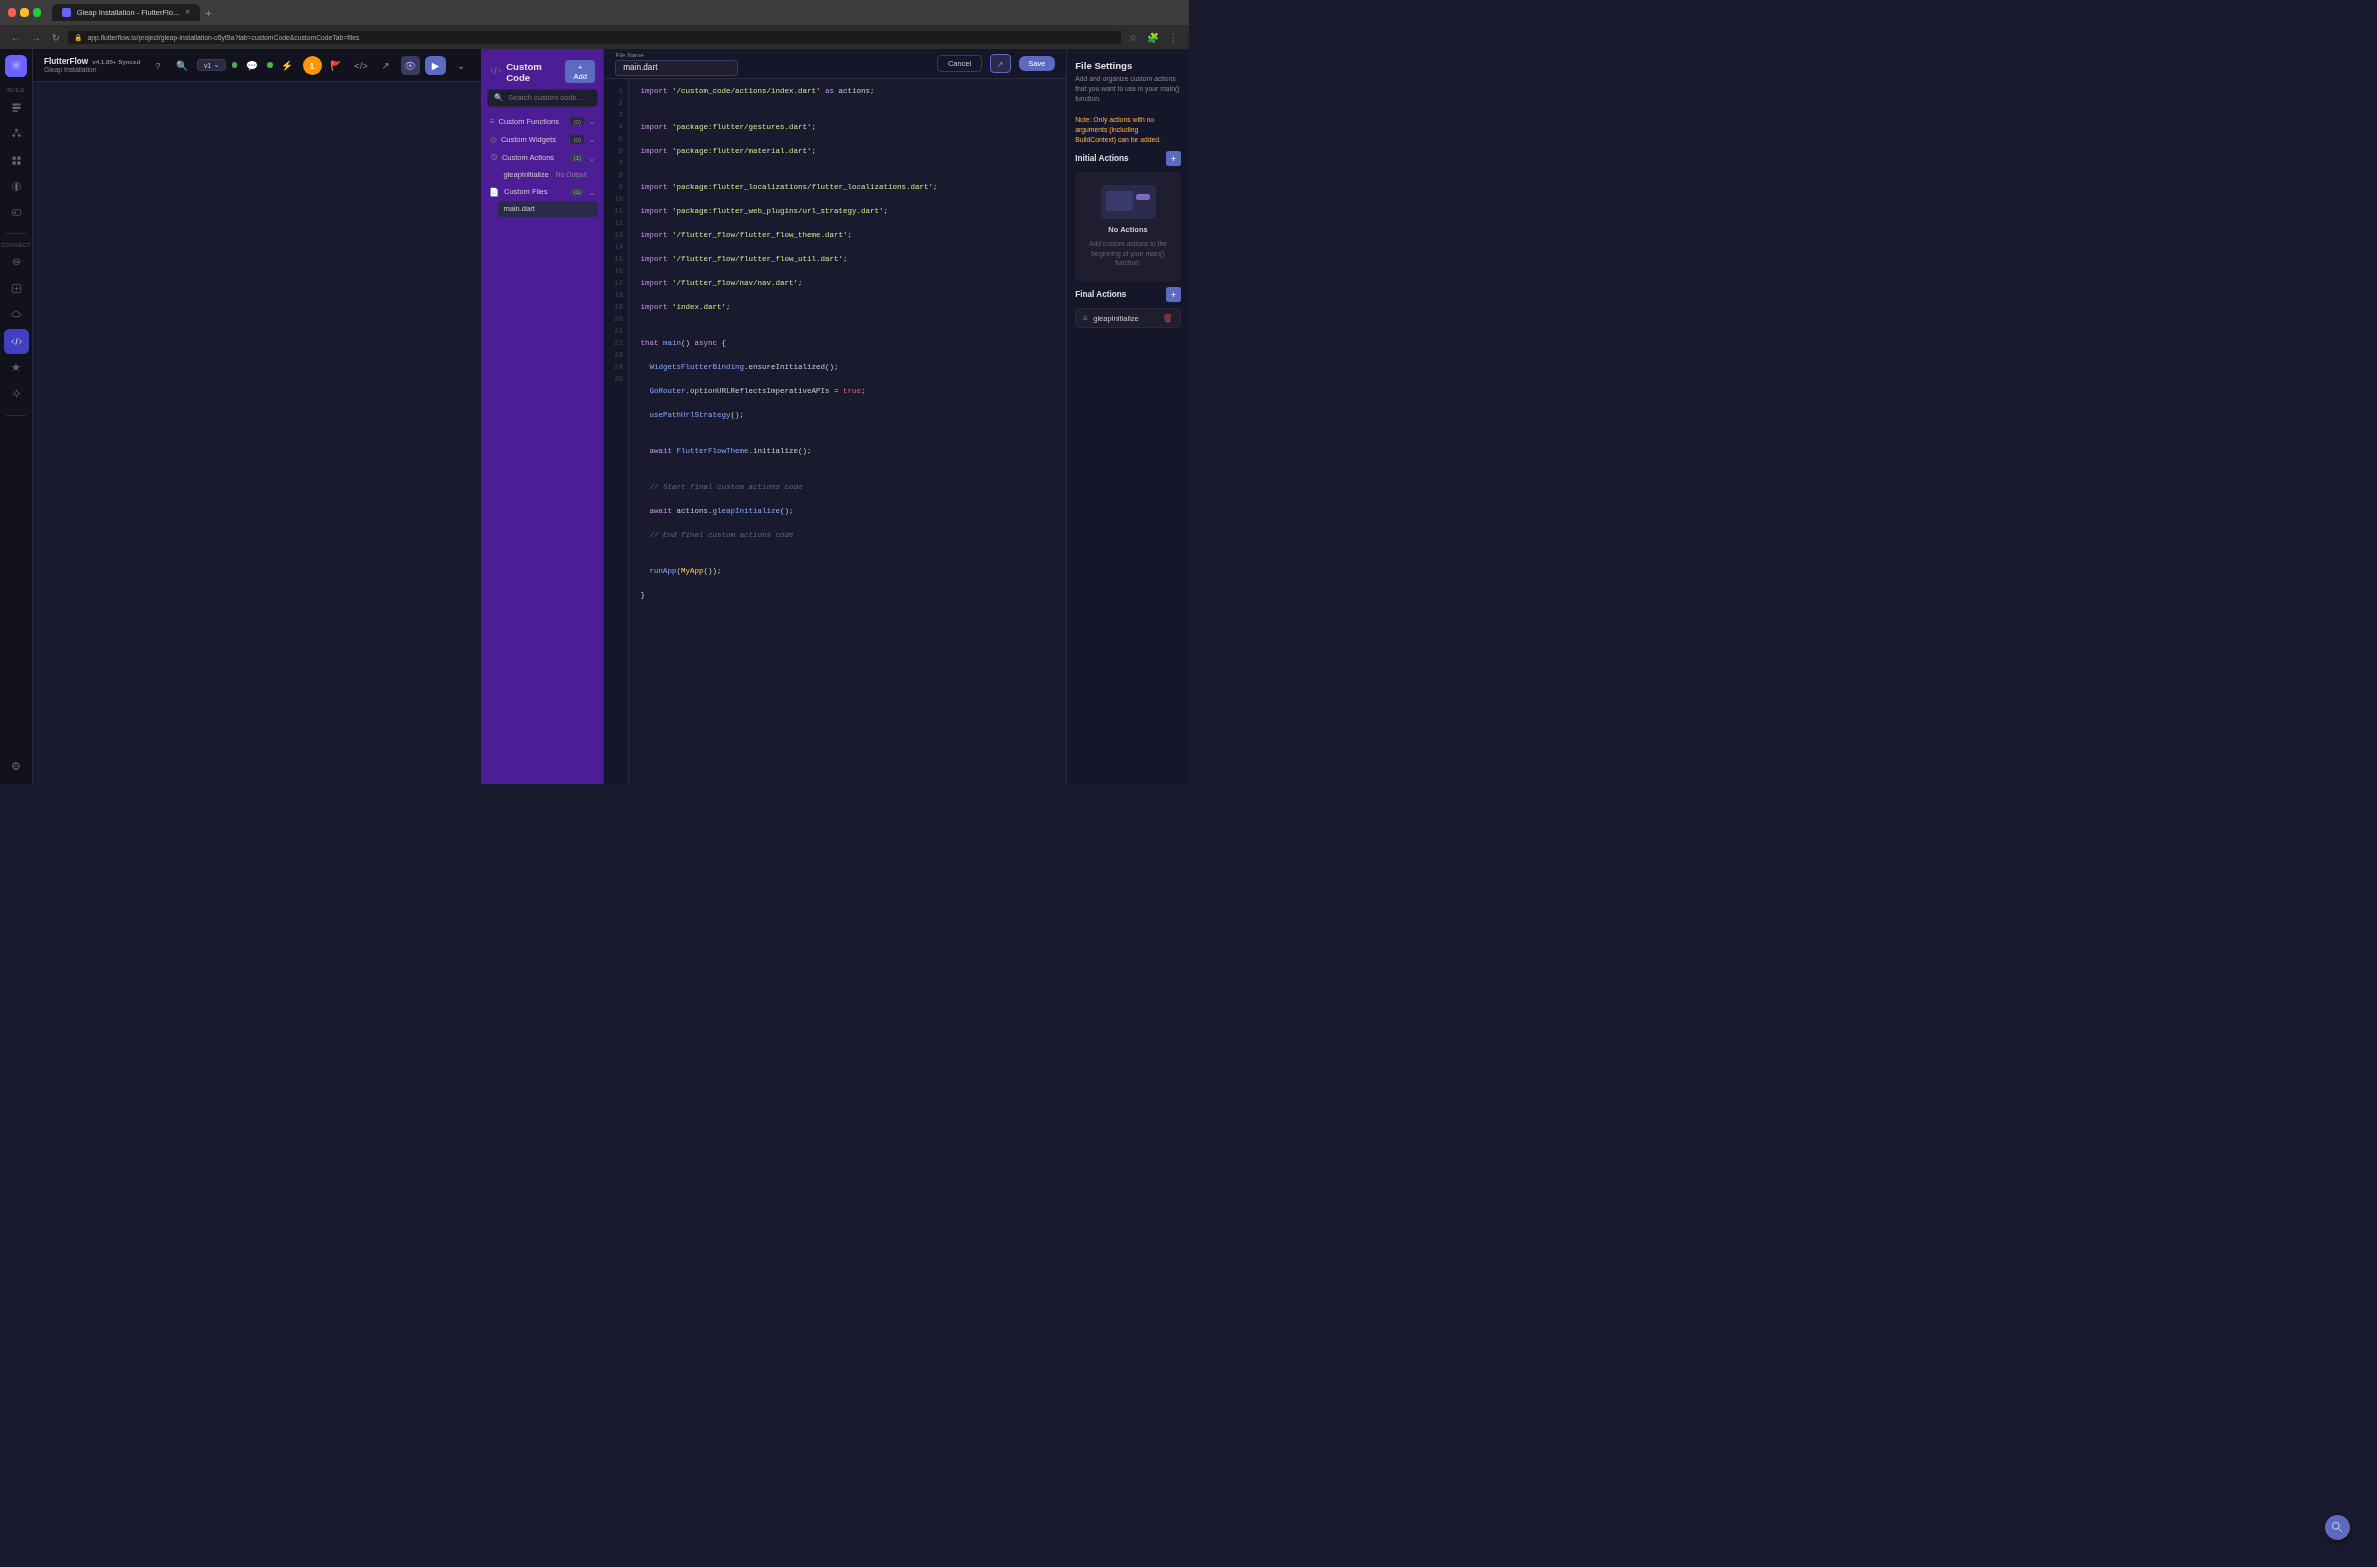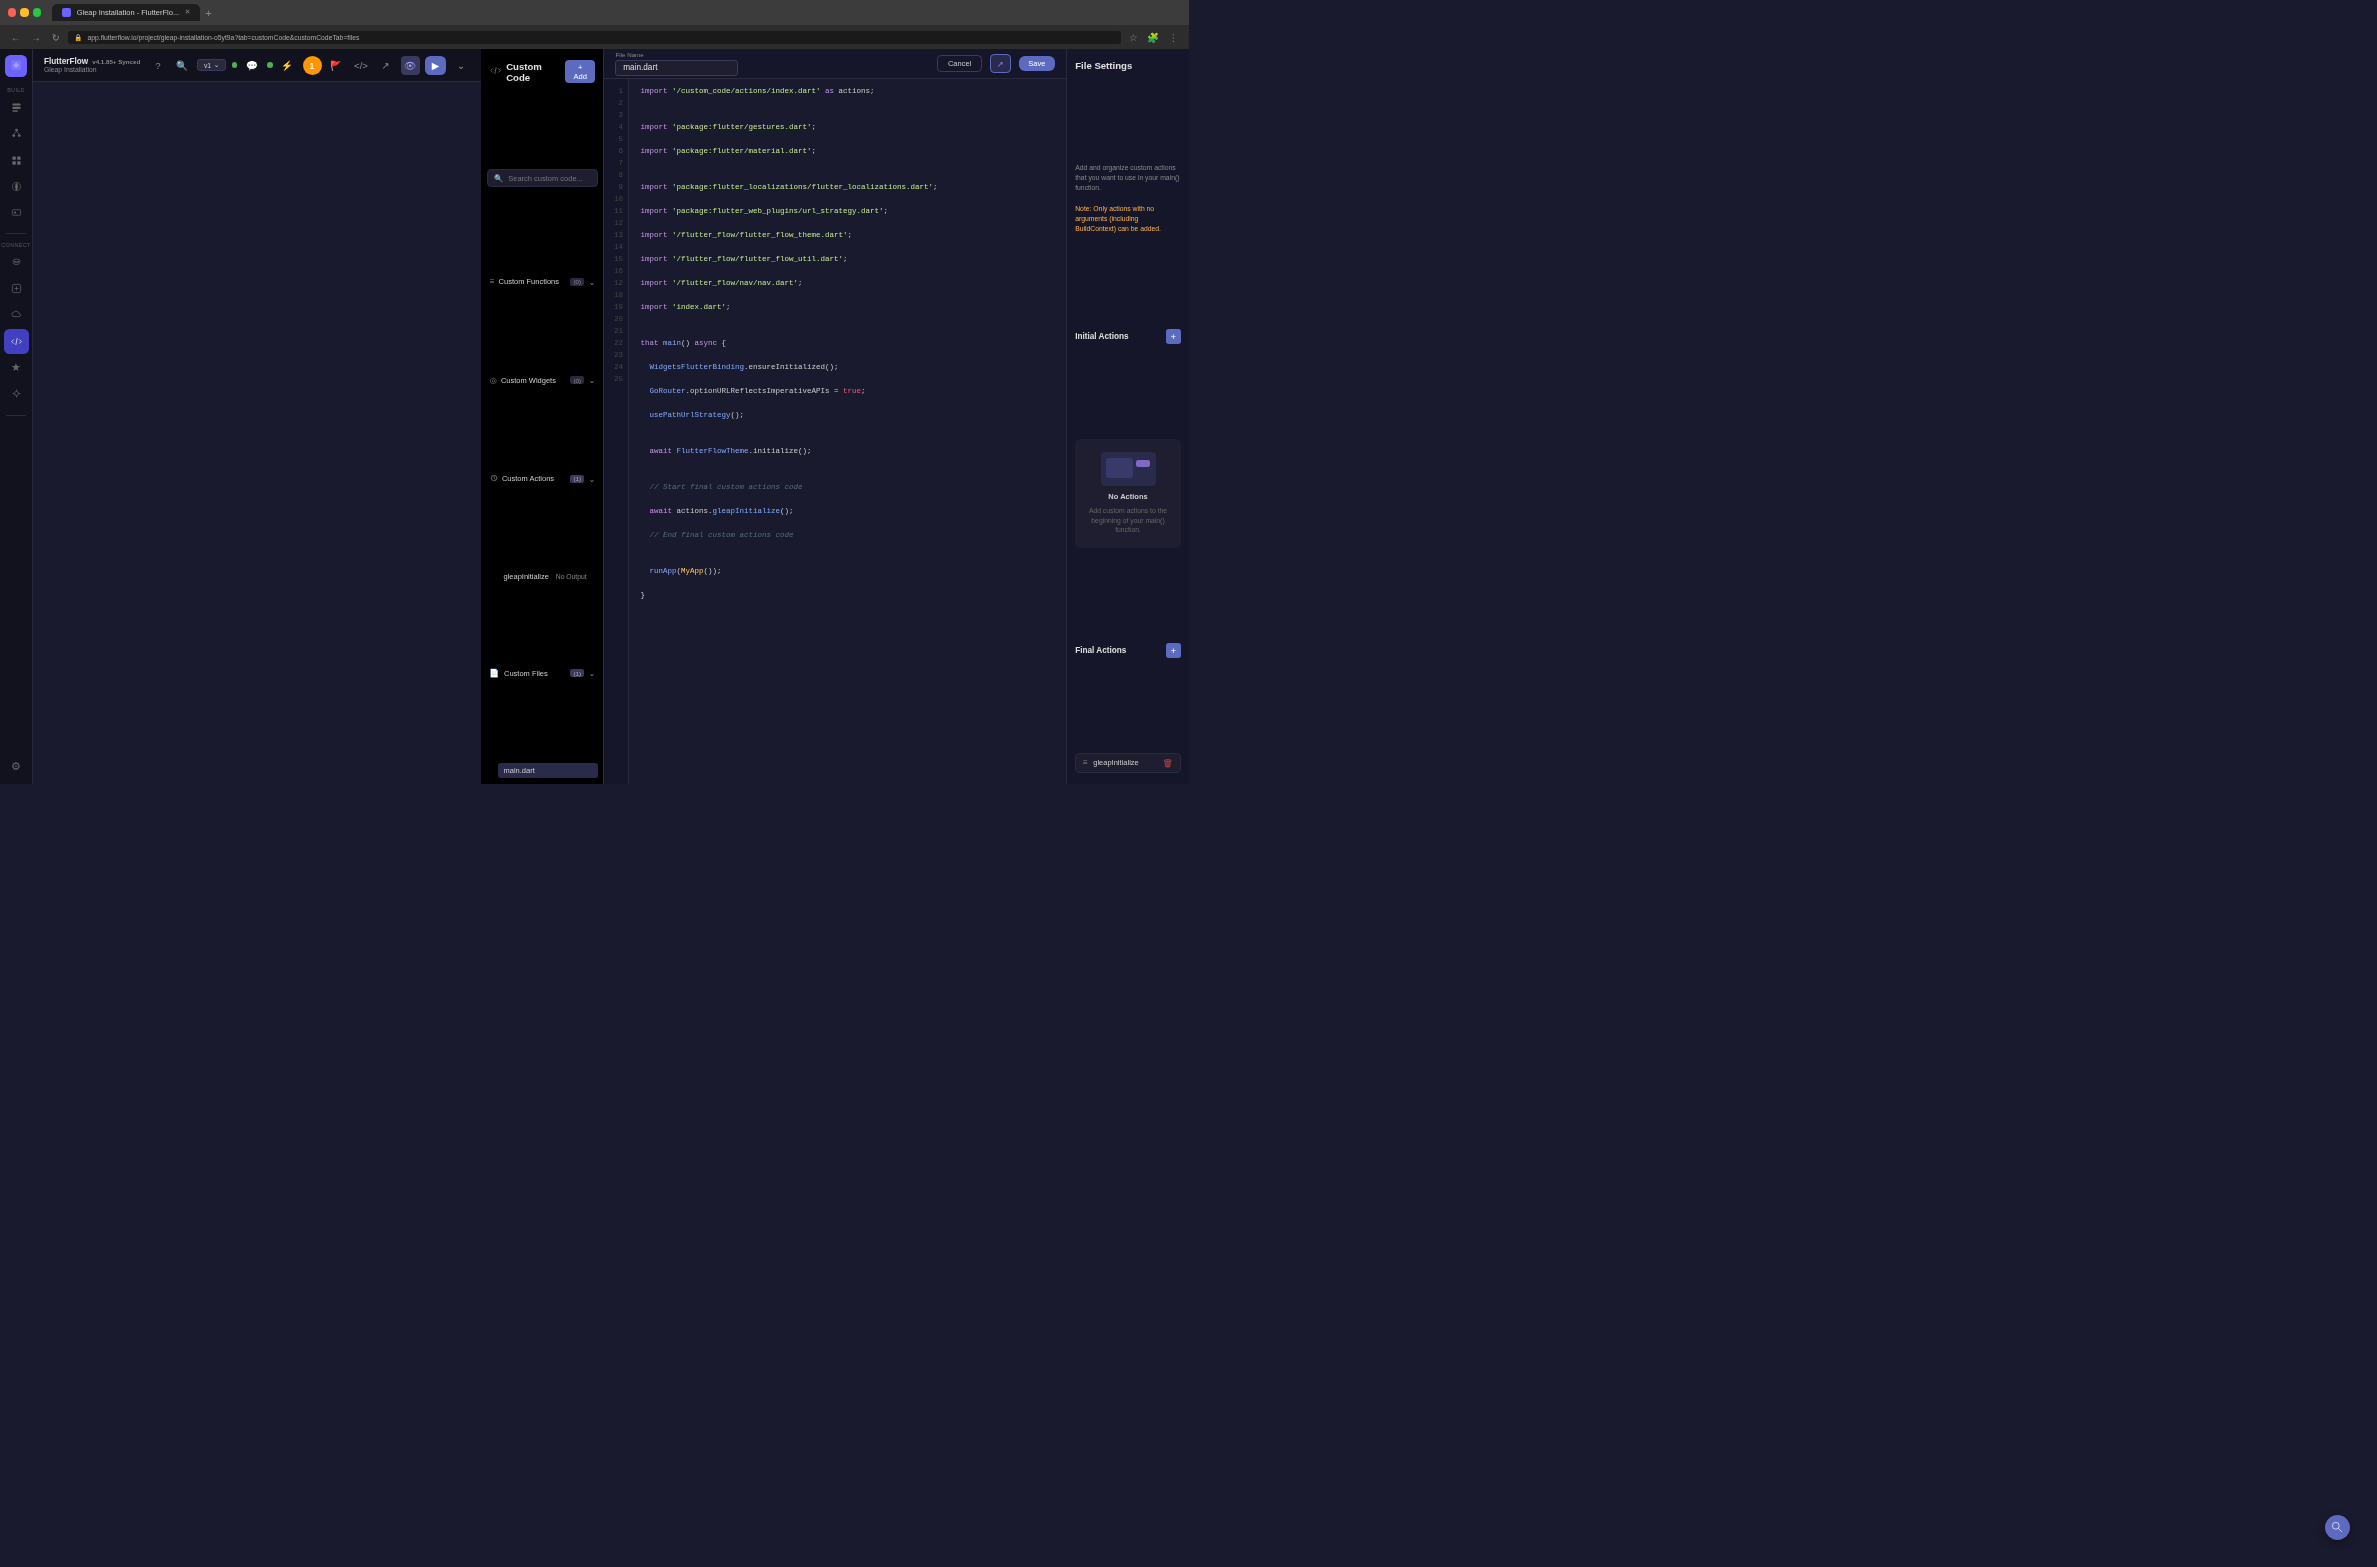--- a/index.html
+++ b/index.html
@@ -249,26 +249,25 @@
     
     .content-area {
       flex: 1;
       display: flex;
       overflow: hidden;
     }
 
     
     .left-panel {
       width: 123px;
-      background: #000000;
+      background: #4c1d95;
       border-right: 0.7px solid #2a2a3e;
       display: flex;
       flex-direction: column;
       padding: 5.5px;
-      justify-content: space-between;
     }
     .panel-title-row {
       display: flex;
       align-items: center;
       gap: 5.5px;
       padding: 5.5px 2.7px;
     }
     .panel-title {
       font-size: 9.6px;
       font-weight: 600;
@@ -450,21 +449,20 @@
     
     .right-panel {
       width: 123px;
       background: #16162a;
       border-left: 0.7px solid #2a2a3e;
       display: flex;
       flex-direction: column;
       padding: 11px 8.2px;
       gap: 3px;
       overflow-y: auto;
-      justify-content: space-between;
     }
     .settings-title {
       font-size: 9.6px;
       font-weight: 600;
       color: #e0e0e0;
     }
     .settings-desc {
       font-size: 6.8px;
       color: #888;
       line-height: 1.5;

